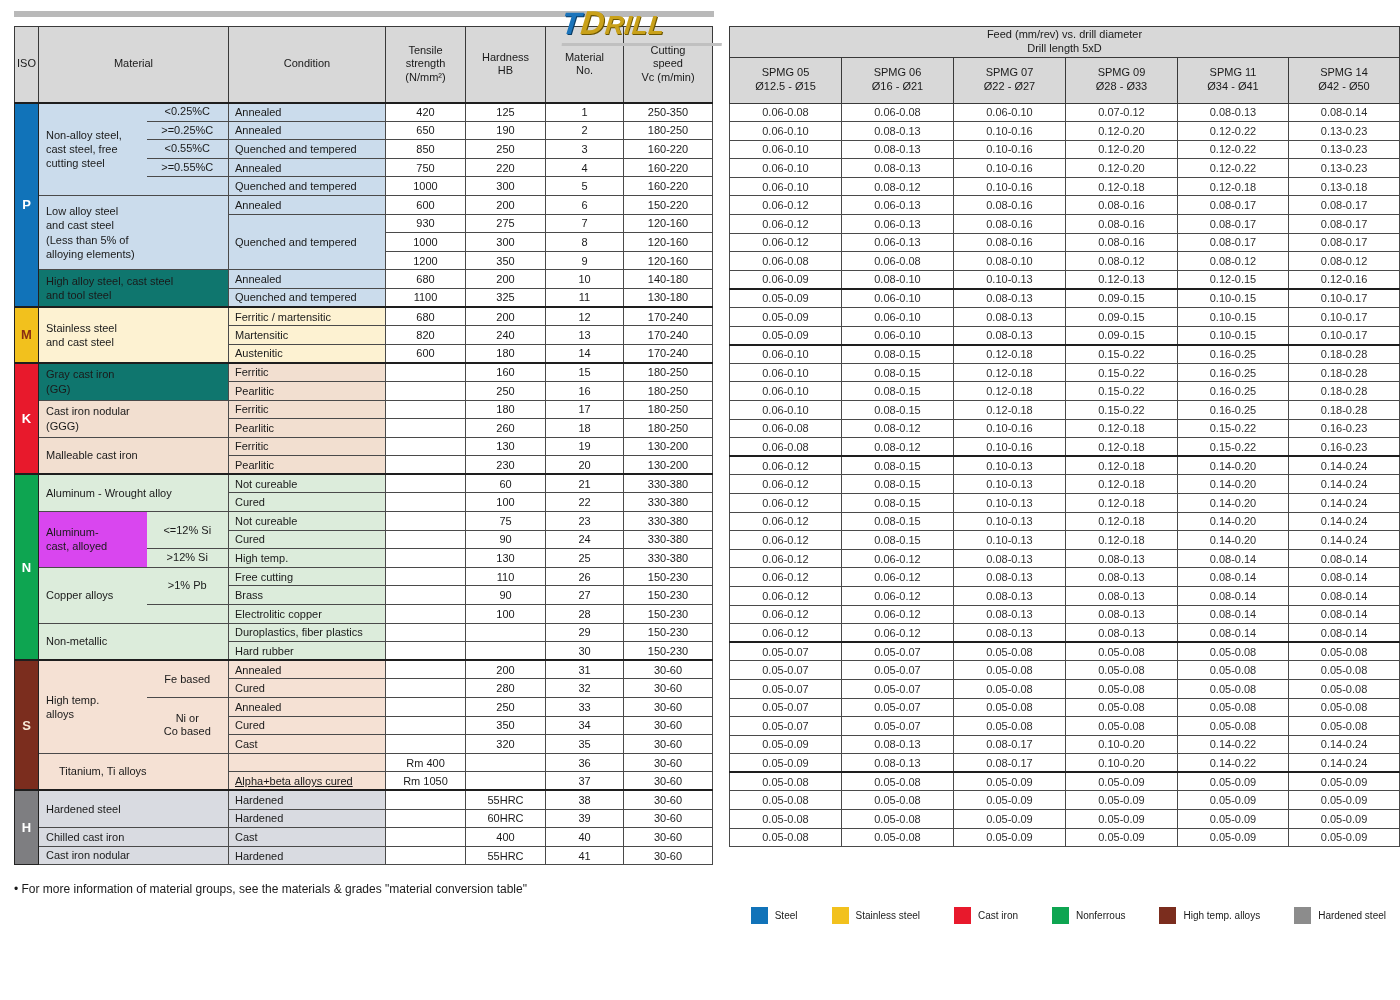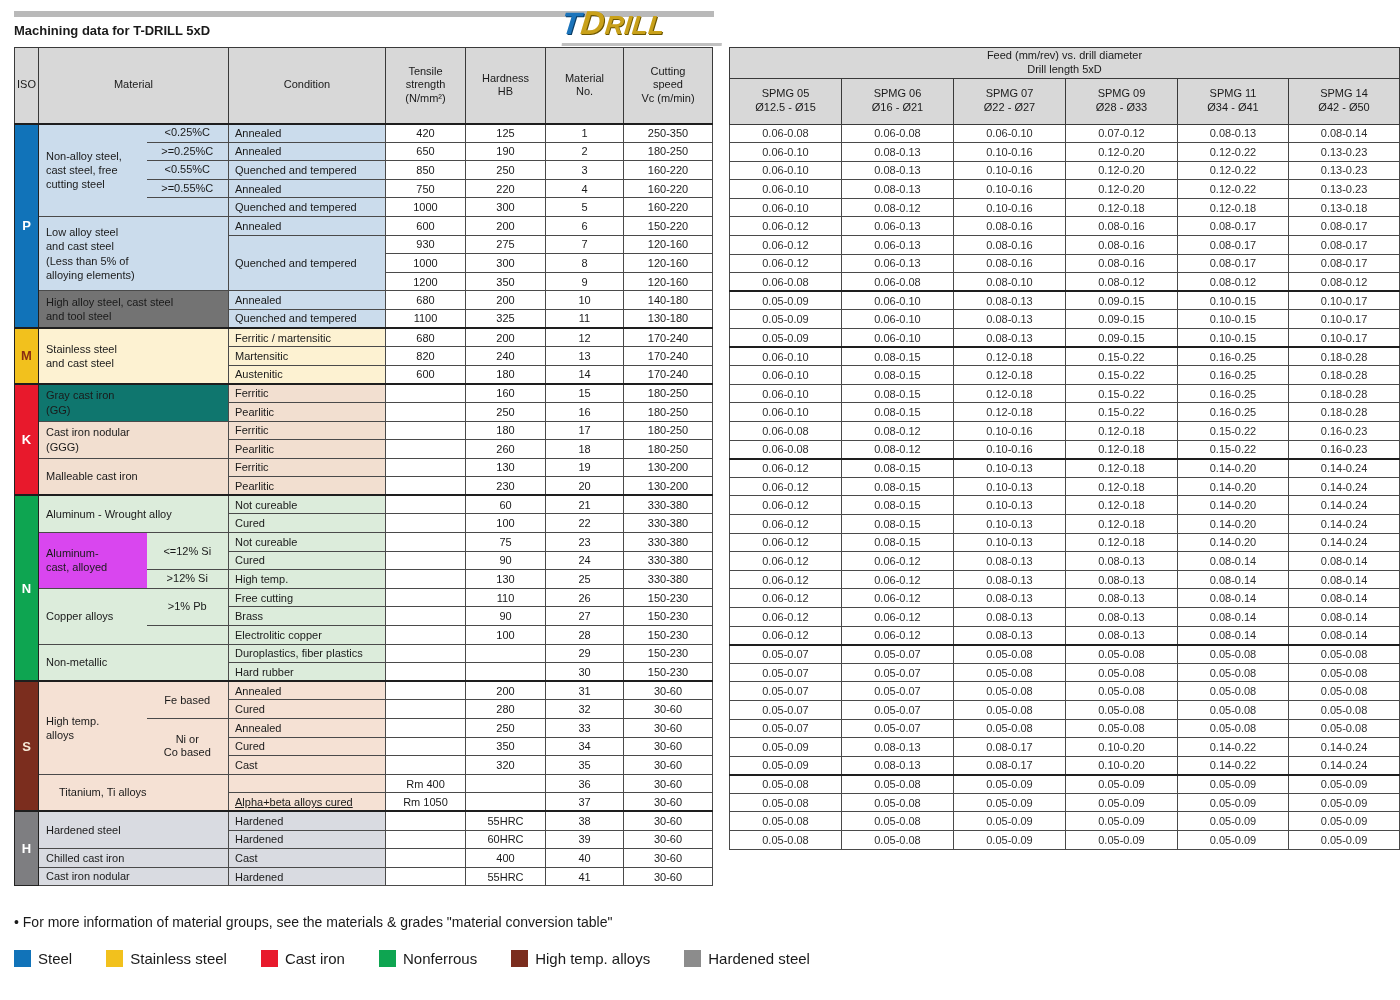--- a/index.html
+++ b/index.html
@@ -26,36 +26,35 @@
   .iso-cell{border:1px solid #222;font-weight:bold;font-size:13px;text-align:center;}
   .mat-cell{border:1px solid #4a4a4a;border-right:none;padding-left:7px;white-space:pre-line;line-height:1.3;}
   .sub-cell{border:none;text-align:center;white-space:pre-line;line-height:1.2;}
   .sub-underline{border-bottom:1px solid #4a4a4a;}
   .cond-cell{border:1px solid #4a4a4a;padding-left:6px;}
   .num-cell{border:1px solid #4a4a4a;text-align:center;background:#fff;}
   .feed-cell{border:1px solid #4a4a4a;text-align:center;background:#fff;color:#2e2e2e;}
   tr.grp-start td{border-top:1px solid #4a4a4a;}
   tr.sec-start td{border-top:2px solid #1e1e1e;}
   .ltable thead th{border-bottom:1px solid #1e1e1e;}
-  .footnote{font-size:14px;margin-top:28px;}
-  .legend{display:flex;gap:34px;margin-top:20px;font-size:15px;align-items:center;}
+  .footnote{font-size:12px;margin-top:17px;}
+  .legend{display:flex;gap:34px;margin-top:11px;font-size:10px;align-items:center;justify-content:flex-end;}
   .legend-item{display:flex;align-items:center;gap:7px;}
   .swatch{width:17px;height:17px;display:inline-block;}
 </style>
 </head>
 <body>
 
 <div class="page">
   <div class="header">
     <div class="logo">
       <span class="logo-t">T</span><span class="logo-drill">DRILL</span>
       <span class="logo-underline"></span>
     </div>
     <div class="rule"></div>
-    <div class="subtitle">Machining data for T-DRILL 5xD</div>
   </div>
 
   <div class="tables">
     <table class="ltable">
       <colgroup>
         <col style="width:24px">
           <col style="width:108px">
           <col style="width:82px">
           <col style="width:157px">
         <col style="width:80px">
@@ -149,21 +148,21 @@
             <td class="num-cell">8</td>
             <td class="num-cell">120-160</td>
           </tr>
           <tr>
             <td class="num-cell">1200</td>
             <td class="num-cell">350</td>
             <td class="num-cell">9</td>
             <td class="num-cell">120-160</td>
           </tr>
           <tr class="grp-start ">
-            <td class="mat-cell" rowspan="2" colspan="2" style="background: #737373;">High alloy steel, cast steel
+            <td class="mat-cell" rowspan="2" colspan="2" style="background: #0f766e;">High alloy steel, cast steel
 and tool steel</td>
             <td class="cond-cell" style="background: rgb(203, 220, 236);">Annealed</td>
             <td class="num-cell">680</td>
             <td class="num-cell">200</td>
             <td class="num-cell">10</td>
             <td class="num-cell">140-180</td>
           </tr>
           <tr>
             <td class="cond-cell" style="background: rgb(203, 220, 236);">Quenched and tempered</td>
             <td class="num-cell">1100</td>
@@ -501,20 +500,28 @@
             <td class="feed-cell">0.08-0.17</td>
             <td class="feed-cell">0.08-0.17</td>
           </tr>
           <tr class="grp-start ">
             <td class="feed-cell">0.06-0.08</td>
             <td class="feed-cell">0.06-0.08</td>
             <td class="feed-cell">0.08-0.10</td>
             <td class="feed-cell">0.08-0.12</td>
             <td class="feed-cell">0.08-0.12</td>
             <td class="feed-cell">0.08-0.12</td>
+          </tr>
+          <tr>
+            <td class="feed-cell">0.06-0.09</td>
+            <td class="feed-cell">0.08-0.10</td>
+            <td class="feed-cell">0.10-0.13</td>
+            <td class="feed-cell">0.12-0.13</td>
+            <td class="feed-cell">0.12-0.15</td>
+            <td class="feed-cell">0.12-0.16</td>
           </tr>
           <tr class="grp-start sec-start">
             <td class="feed-cell">0.05-0.09</td>
             <td class="feed-cell">0.06-0.10</td>
             <td class="feed-cell">0.08-0.13</td>
             <td class="feed-cell">0.09-0.15</td>
             <td class="feed-cell">0.10-0.15</td>
             <td class="feed-cell">0.10-0.17</td>
           </tr>
           <tr>

